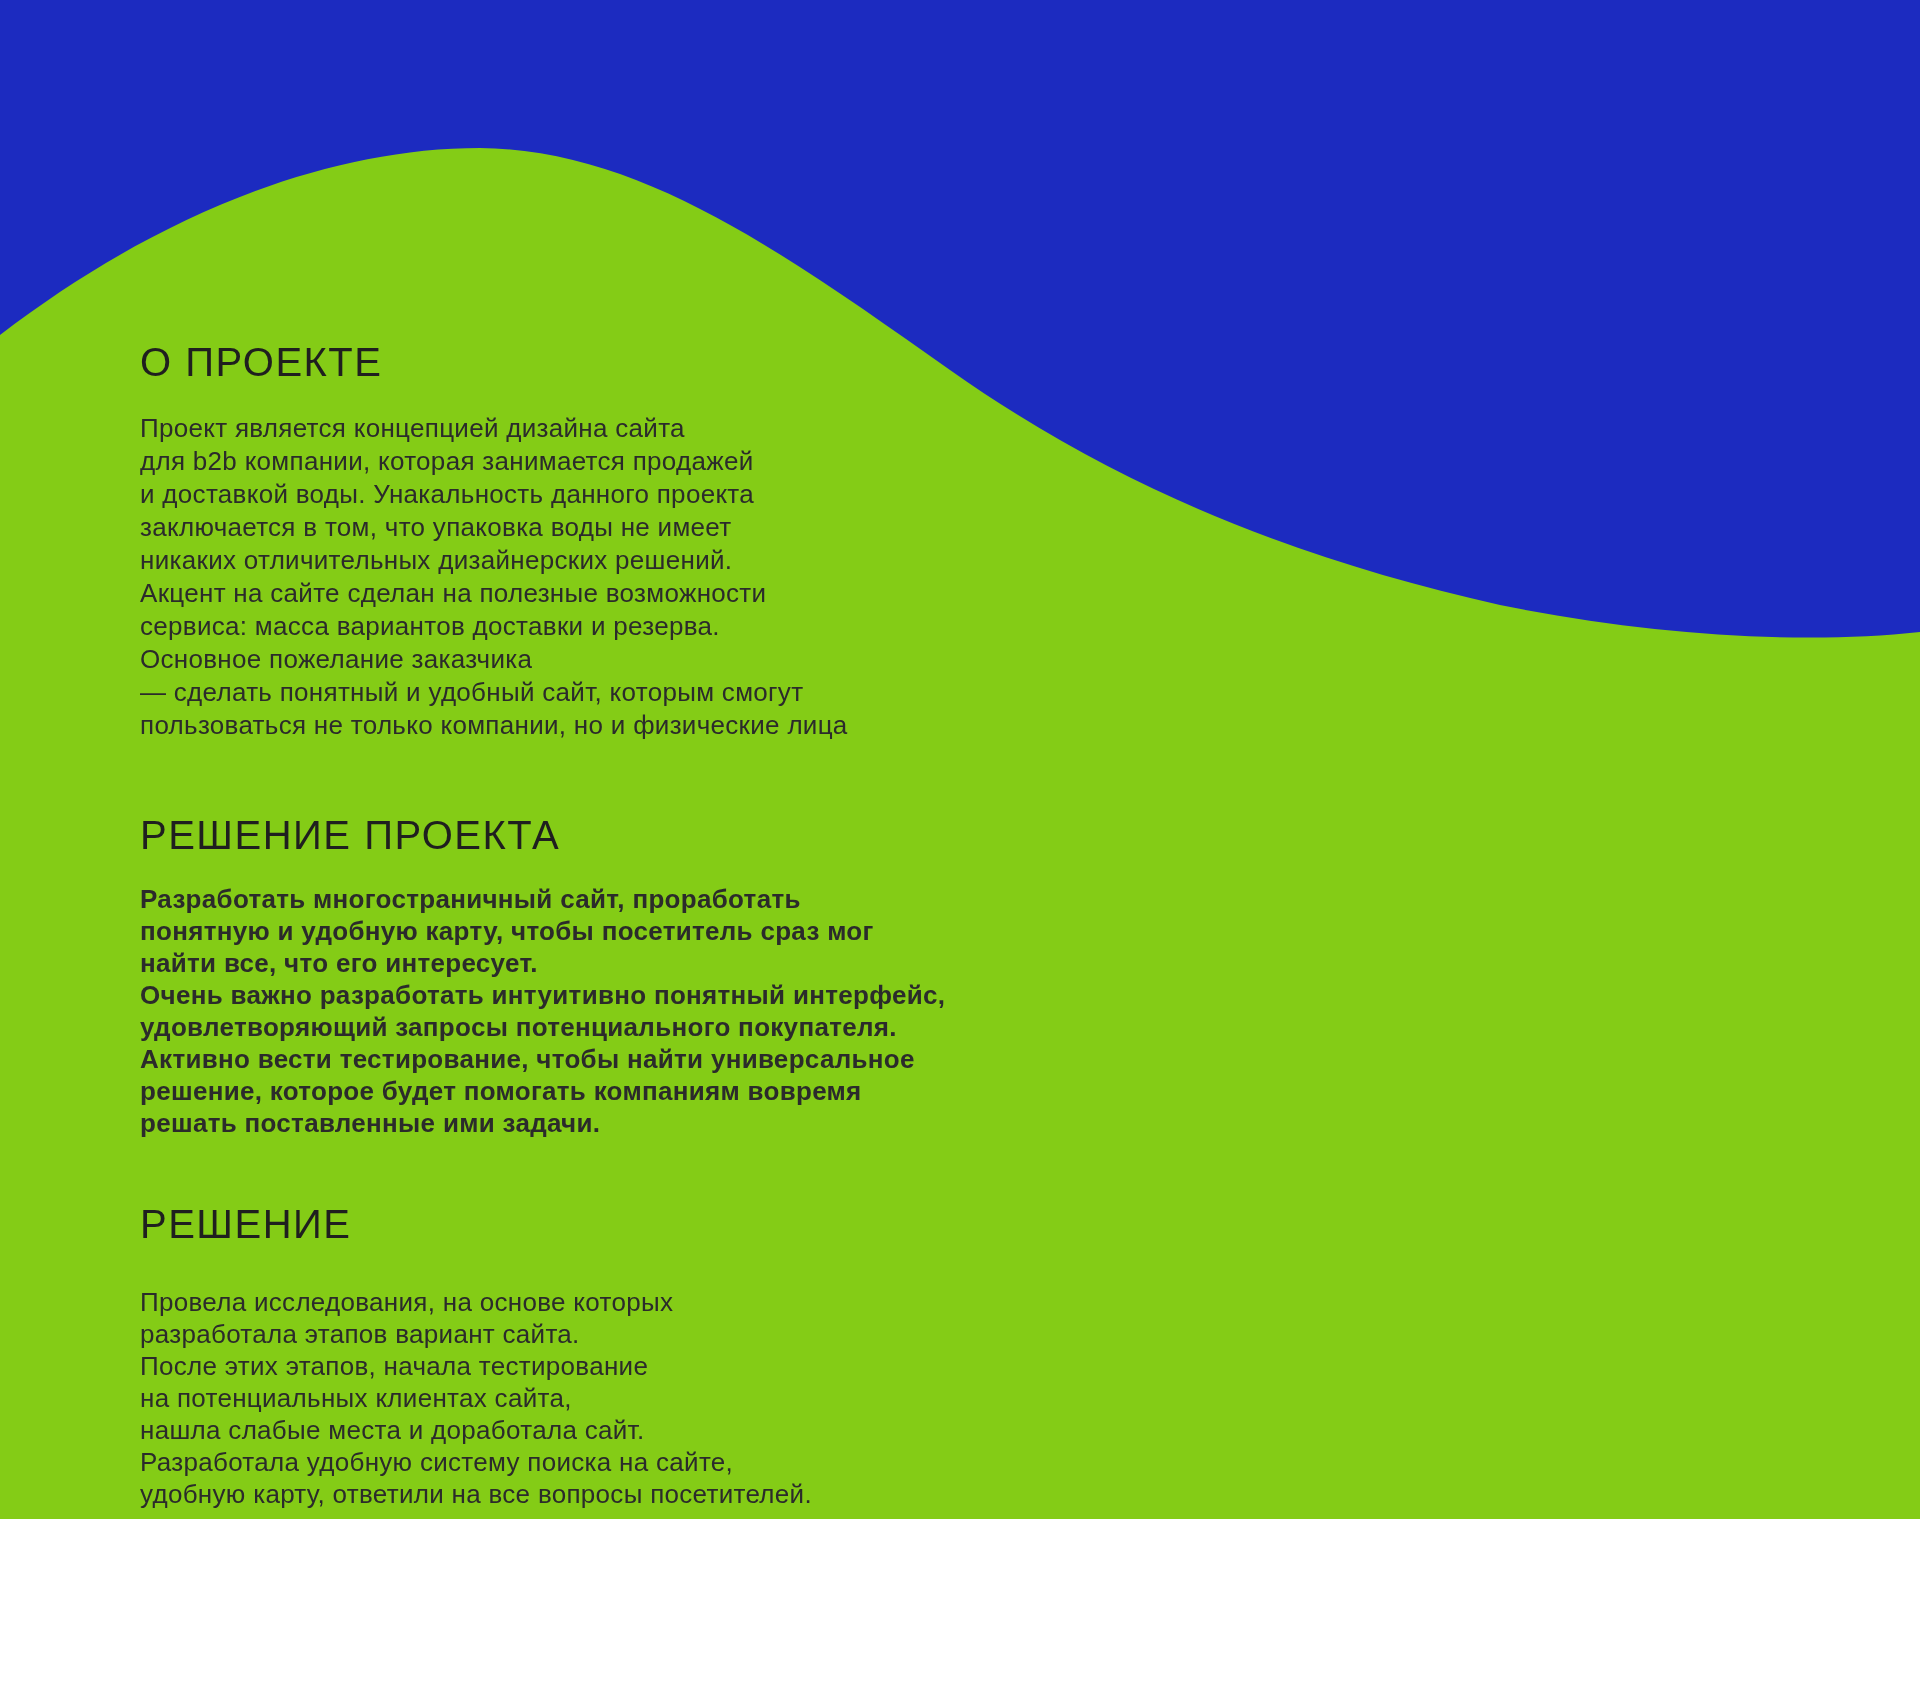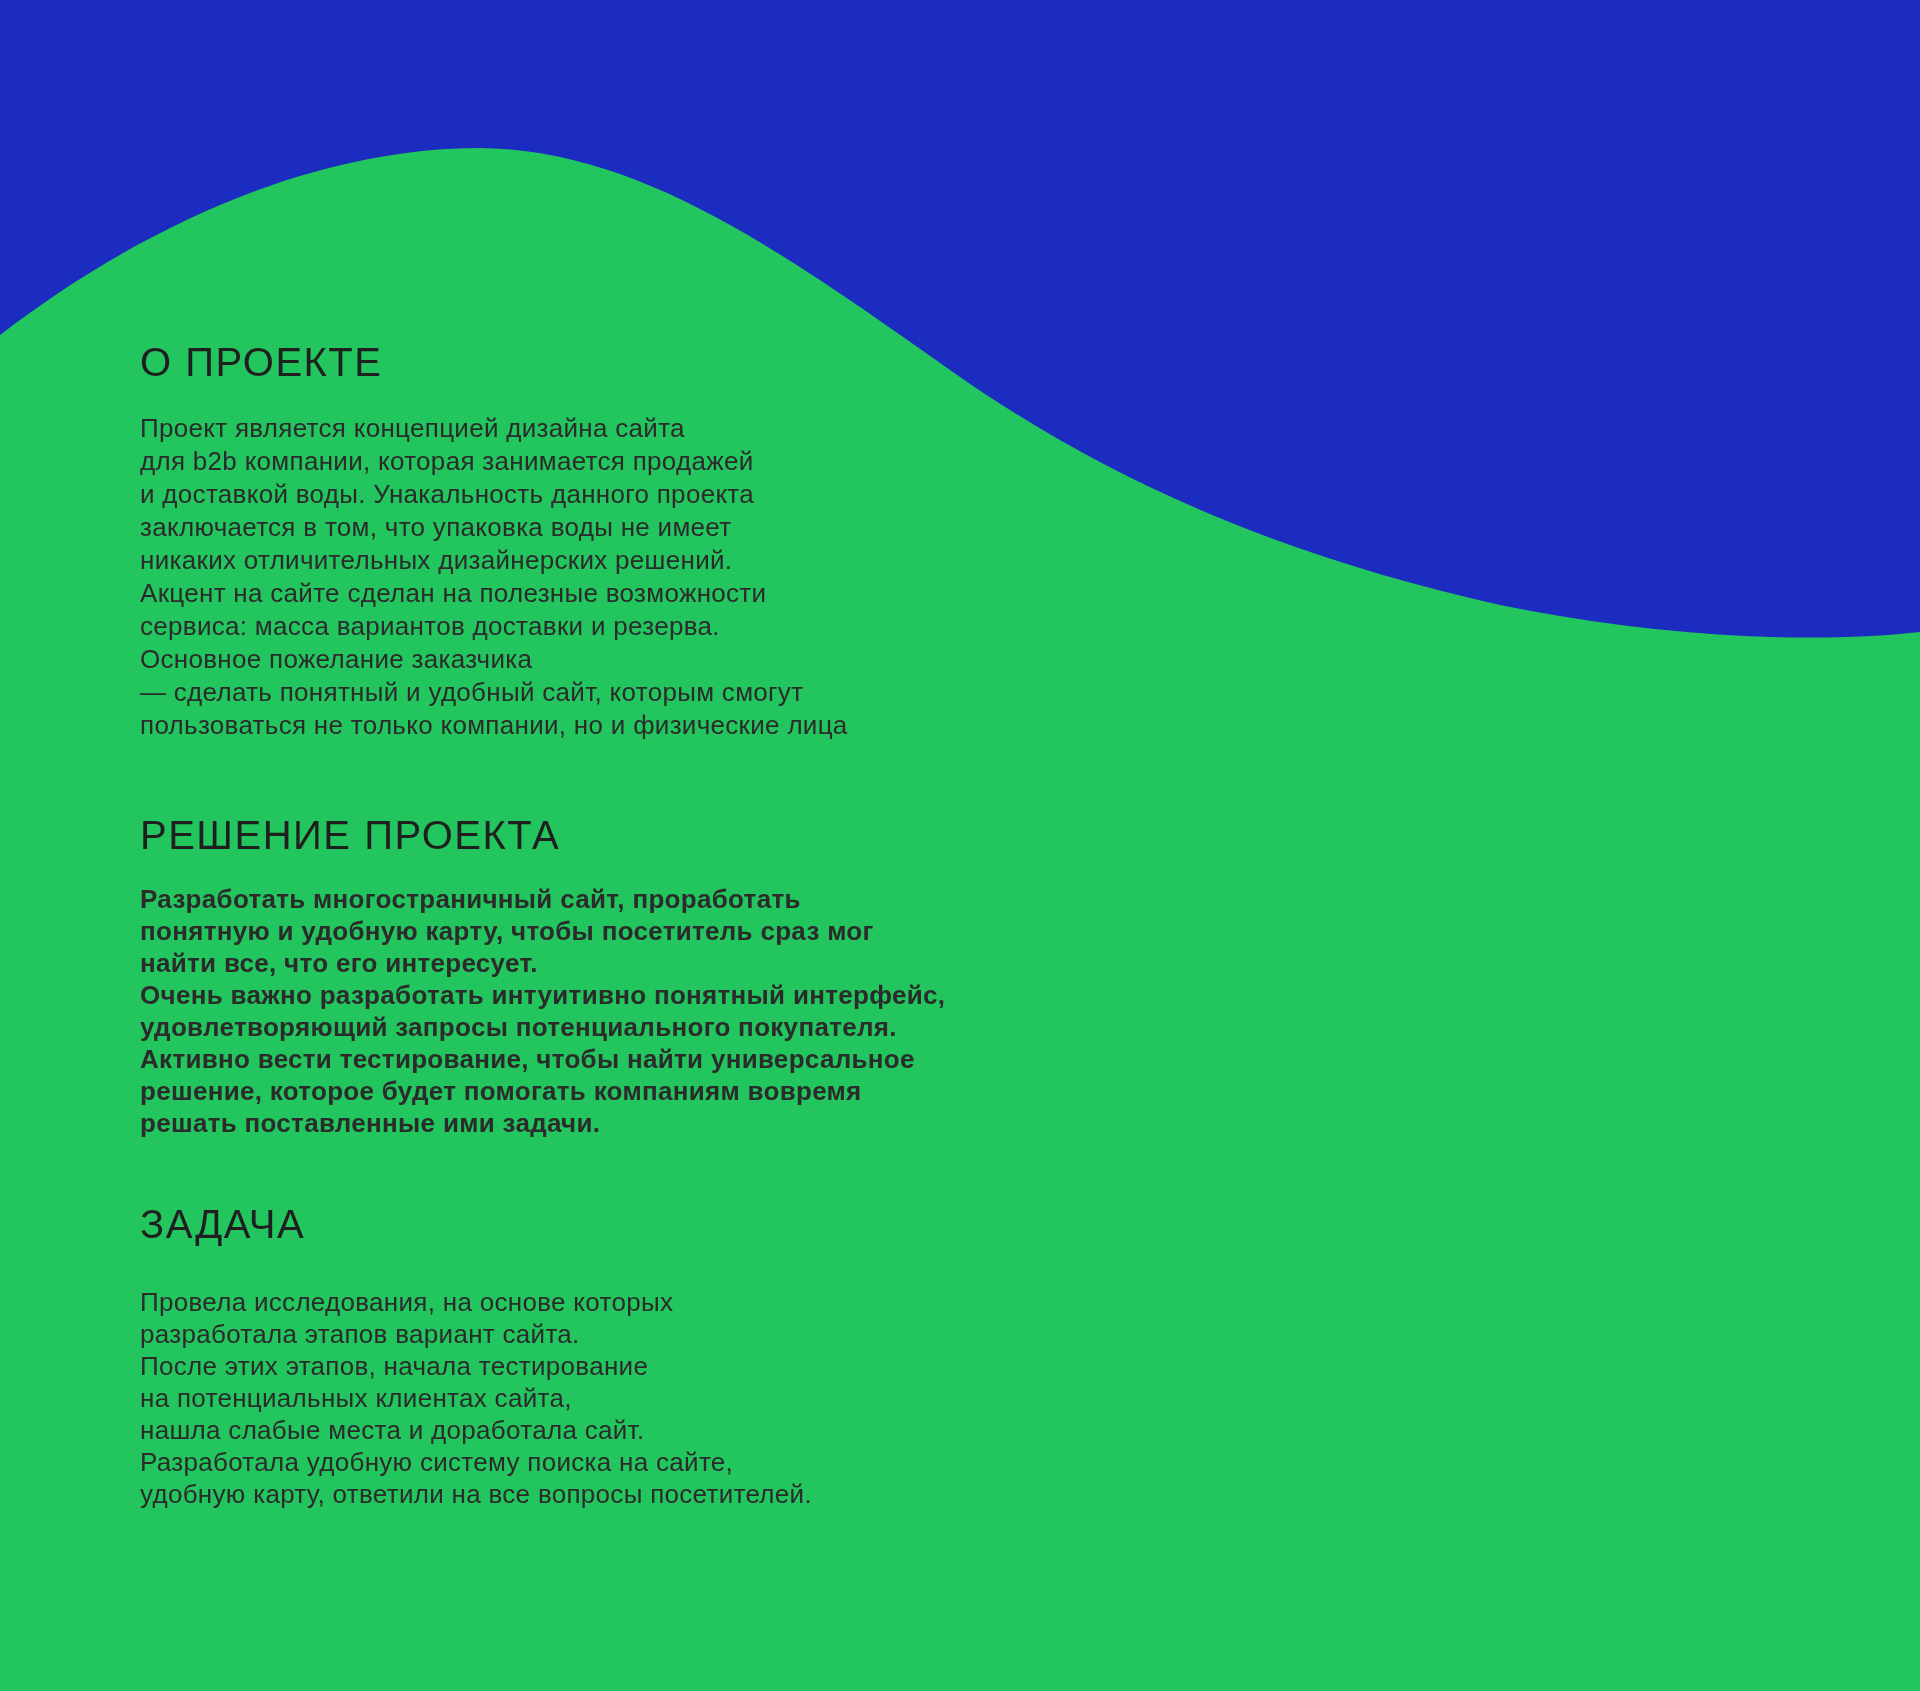--- a/index.html
+++ b/index.html
@@ -3,22 +3,22 @@
 <meta charset="utf-8">
 <style>
   html, body {
     margin: 0;
     padding: 0;
     background: #ffffff;
   }
   .page {
     position: relative;
     width: 1920px;
-    height: 1691px;
-    background: #22c55e;
+    height: 1519px;
+    background: #84cc16;
     overflow: hidden;
     font-family: "Liberation Sans", sans-serif;
   }
   .wave {
     position: absolute;
     top: 0;
     left: 0;
     width: 1920px;
     height: 700px;
     display: block;
@@ -95,21 +95,21 @@
 понятную и удобную карту, чтобы посетитель сраз мог
 найти все, что его интересует.
 Очень важно разработать интуитивно понятный интерфейс,
 удовлетворяющий запросы потенциального покупателя.
 Активно вести тестирование, чтобы найти универсальное
 решение, которое будет помогать компаниям вовремя
 решать поставленные ими задачи.</p>
     </section>
 
     <section class="section sec-result">
-      <h2 class="section-title" style="color: rgb(31, 31, 31);">ЗАДАЧА</h2>
+      <h2 class="section-title" style="color: rgb(31, 31, 31);">РЕШЕНИЕ</h2>
       <p class="section-body" style="color: rgb(43, 43, 43);">Провела исследования, на основе которых
 разработала этапов вариант сайта.
 После этих этапов, начала тестирование
 на потенциальных клиентах сайта,
 нашла слабые места и доработала сайт.
 Разработала удобную систему поиска на сайте,
 удобную карту, ответили на все вопросы посетителей.</p>
     </section>
 
   </div>

